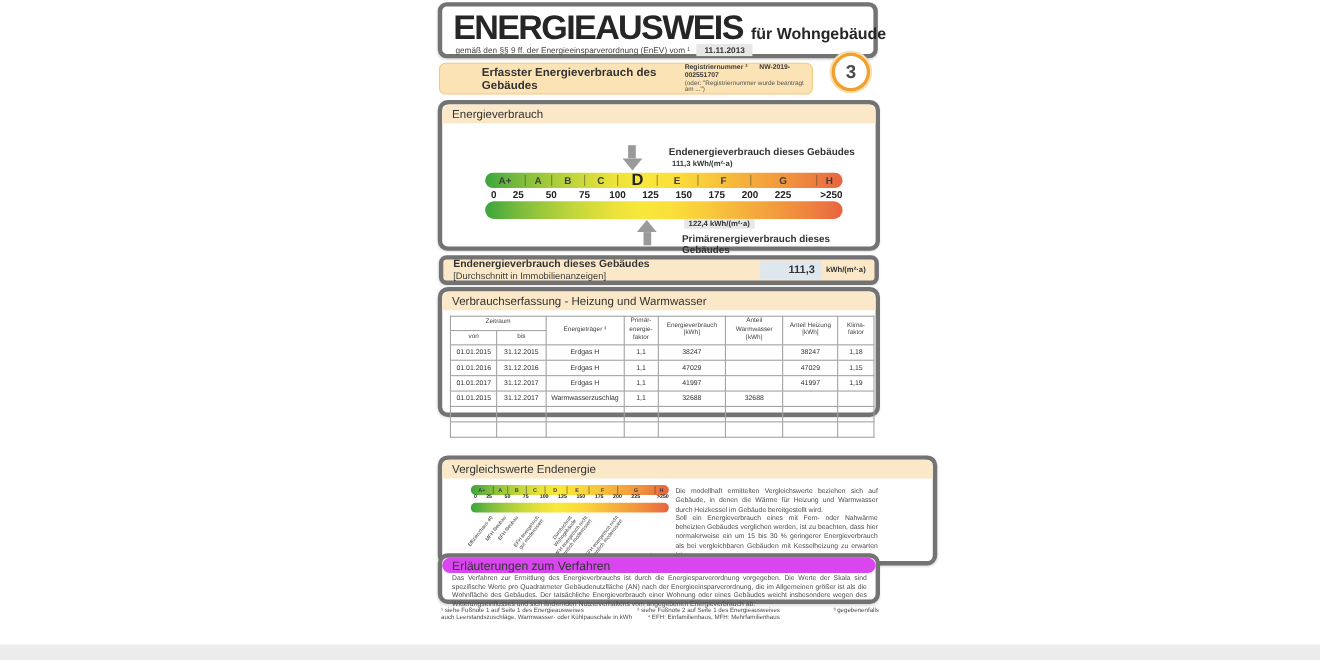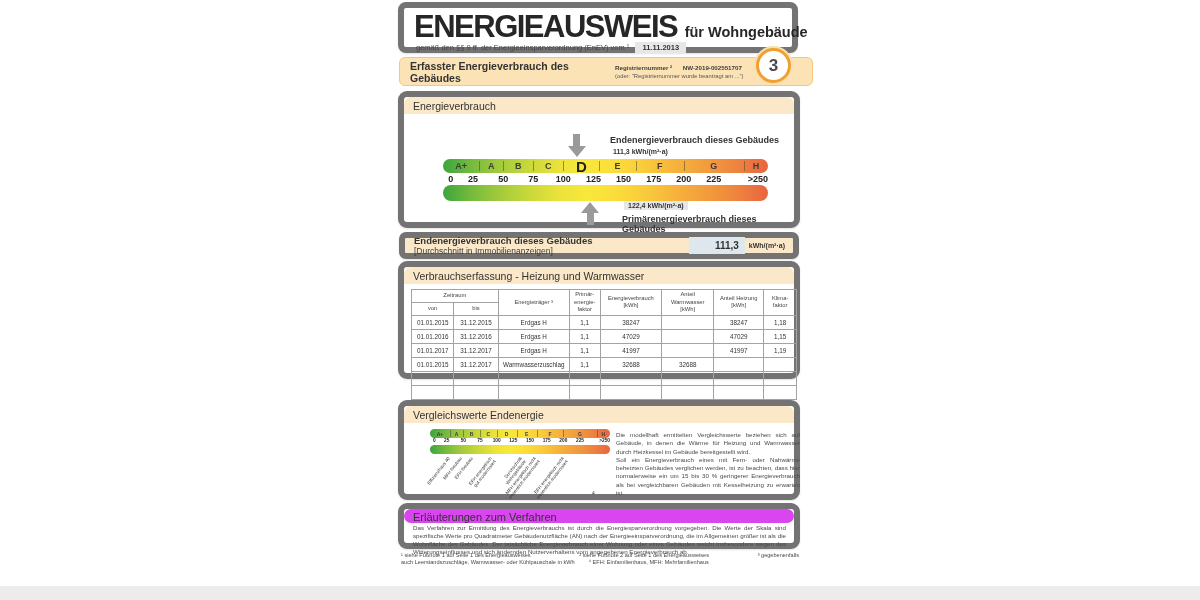--- a/index.html
+++ b/index.html
@@ -1,35 +1,35 @@
 <!DOCTYPE html>
 <html><head>
 <meta charset="utf-8">
 <style>
   html,body{margin:0;padding:0;width:1200px;height:600px;background:#fff;overflow:hidden;
     font-family:"Liberation Sans", sans-serif;color:#3c3c3c;}
   .bottom-strip{position:absolute;left:0;bottom:0;width:1200px;height:14px;background:#ececec;}
   .doc{position:absolute;left:398px;top:0;width:404px;height:586px;}
-  .card{position:absolute;background:#fff;border:6px solid #737373;border-radius:9px;box-sizing:border-box;
+  .card{position:absolute;background:#fff;border:4px solid #737373;border-radius:9px;box-sizing:border-box;
     box-shadow:0 1px 2px rgba(0,0,0,.12);}
   .sec-head{background:#fbe8c8;border-radius:7px 7px 0 0;padding:3px 0 2px 9px;font-size:10.5px;
     font-weight:normal;color:#333;}
   .sec-body{position:relative;}
 
   
   .header-card{top:2px;left:0;width:400px;height:51px;border-radius:8px;}
   .title-row{padding:3px 0 0 10px;white-space:nowrap;}
   .title{font-size:31px;font-weight:bold;letter-spacing:-1.5px;color:#262626;line-height:1;}
   .title-suffix{font-size:14.5px;font-weight:bold;color:#262626;margin-left:3px;}
   .subtitle{font-size:7.5px;margin:1px 0 0 12px;color:#444;}
   .date-box{background:#e7e7e7;padding:1px 7px;font-weight:bold;margin-left:4px;color:#333;}
 
   
-  .registry-band{position:absolute;top:57px;left:1px;width:414px;height:29px;background:#fbe3b6;
-    border:1px solid #f3c87e;border-radius:6px;display:flex;align-items:center;box-sizing:border-box;}
+  .registry-band{position:absolute;top:57px;left:1px;width:340px;height:29px;background:#fbe3b6;
+    border:1px solid #f3c87e;border-radius:6px;display:flex;align-items:center;box-sizing:border-box;padding-left:28px;}
   .registry-title{font-size:10.5px;font-weight:bold;color:#333;padding-left:10px;width:205px;}
   .registry-right{font-size:6.2px;color:#3c3c3c;}
   .reg-label{font-weight:bold;}
   .reg-value{font-weight:bold;margin-left:9px;}
   .reg-line2{font-size:5.8px;margin-top:1.5px;color:#555;}
   .page-circle{position:absolute;top:48px;left:358px;width:29px;height:29px;background:#fff;
     border:3px solid #efa02f;border-radius:50%;display:flex;align-items:center;justify-content:center;
     font-size:17px;font-weight:bold;color:#4a4a4a;box-shadow:0 0 0 2px #f8e0b2;}
 
   
@@ -73,21 +73,21 @@
 
   
   .sec-table{top:261px;left:0;width:402px;height:118px;}
   .ctable{position:absolute;left:7px;top:22px;width:386px;border-collapse:collapse;table-layout:fixed;}
   .ctable th,.ctable td{border:1px solid #a3a3a3;}
   .ctable th{font-size:5.8px;font-weight:normal;color:#444;text-align:center;vertical-align:middle;
     white-space:pre-line;line-height:1.3;padding:1px 1px;}
   .ctable td{font-size:6.3px;color:#333;text-align:center;height:13px;padding:0 2px;overflow:hidden;}
 
   
-  .sec-compare{top:400px;left:0;width:402px;height:100px;}
+  .sec-compare{top:414px;left:0;width:454px;height:100px;}
   .mini-wrap{position:absolute;left:26px;top:6px;width:180px;}
   .mini-wrap .letters{height:9px;border-radius:5px;}
   .mini-wrap .letter{font-size:5px;}
   .mini-wrap .ticksrow{height:7px;}
   .mini-wrap .tick{font-size:4.8px;top:0;}
   .mini-wrap .band2{height:9px;border-radius:5px;}
   .mini-wrap .divider{top:1px;bottom:1px;}
   .diag-wrap{position:absolute;left:26px;top:33px;width:180px;height:50px;}
   .diag{position:absolute;top:0;font-size:4.6px;color:#333;line-height:1.15;white-space:pre;text-align:right;
     transform:translateX(-100%) rotate(-52deg);transform-origin:100% 0;}

